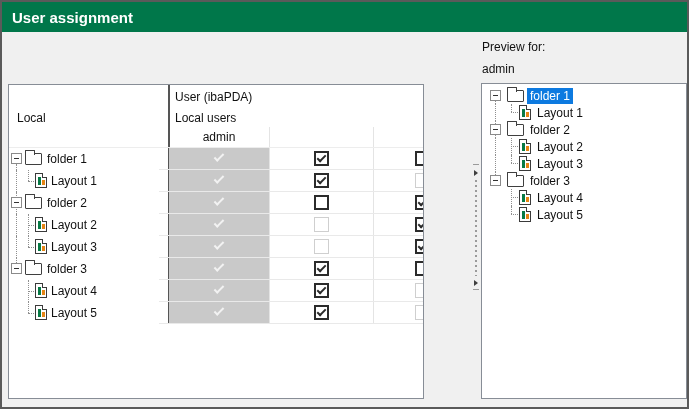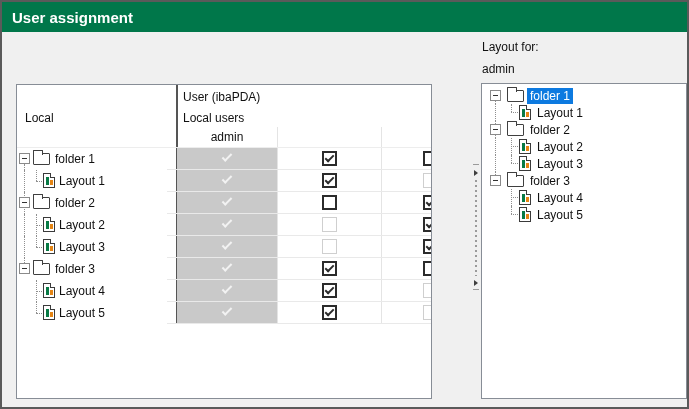--- a/index.html
+++ b/index.html
@@ -22,21 +22,21 @@
   .btn {
     position:absolute; left:375px; top:51px; width:93px; height:24px;
     background:#e3e3e3; border:1px solid #8f8f8f; font-size:12px;
     display:flex; align-items:center; justify-content:center; cursor:default;
   }
   .preview-label { position:absolute; left:480px; top:38px; }
   .preview-user  { position:absolute; left:480px; top:60px; }
 
   
   .panel { position:absolute; background:#fff; border:1px solid #878d96; }
-  .left-panel  { left:14px;  top:82px; width:416px; height:315px; overflow:hidden; }
+  .left-panel  { left:6px;  top:82px; width:416px; height:315px; overflow:hidden; }
   .right-panel { left:479px; top:81px; width:206px; height:316px; overflow:hidden; }
 
   
   .hdr-dark-line { position:absolute; left:159px; top:0; width:2px; height:239px; background:#555; }
   .colsep { position:absolute; top:42px; width:1px; height:197px; background:#e4e4e4; }
   .group-hdr    { position:absolute; left:166px; top:5px;  white-space:nowrap; }
   .subgroup-hdr { position:absolute; left:166px; top:26px; white-space:nowrap; }
   .name-hdr     { position:absolute; left:8px;   top:26px; }
   .chdr { position:absolute; top:42px; height:20px; display:flex; align-items:center; justify-content:center; }
 
@@ -93,21 +93,21 @@
 </head>
 <body>
 
 <div class="dialog">
 
   <div class="titlebar">
     <span class="title">User assignment</span>
   </div>
 
 
-  <div class="preview-label">Layout for:</div>
+  <div class="preview-label">Preview for:</div>
   <div class="preview-user">admin</div>
 
   <div class="panel left-panel">
     <div class="group-hdr">User (ibaPDA)</div>
     <div class="subgroup-hdr">Local users</div>
     <div class="name-hdr">Local</div>
 
     <div class="chdr" style="left:160px;width:100px">admin</div>
 
     <div class="colsep" style="left:260px"></div>

